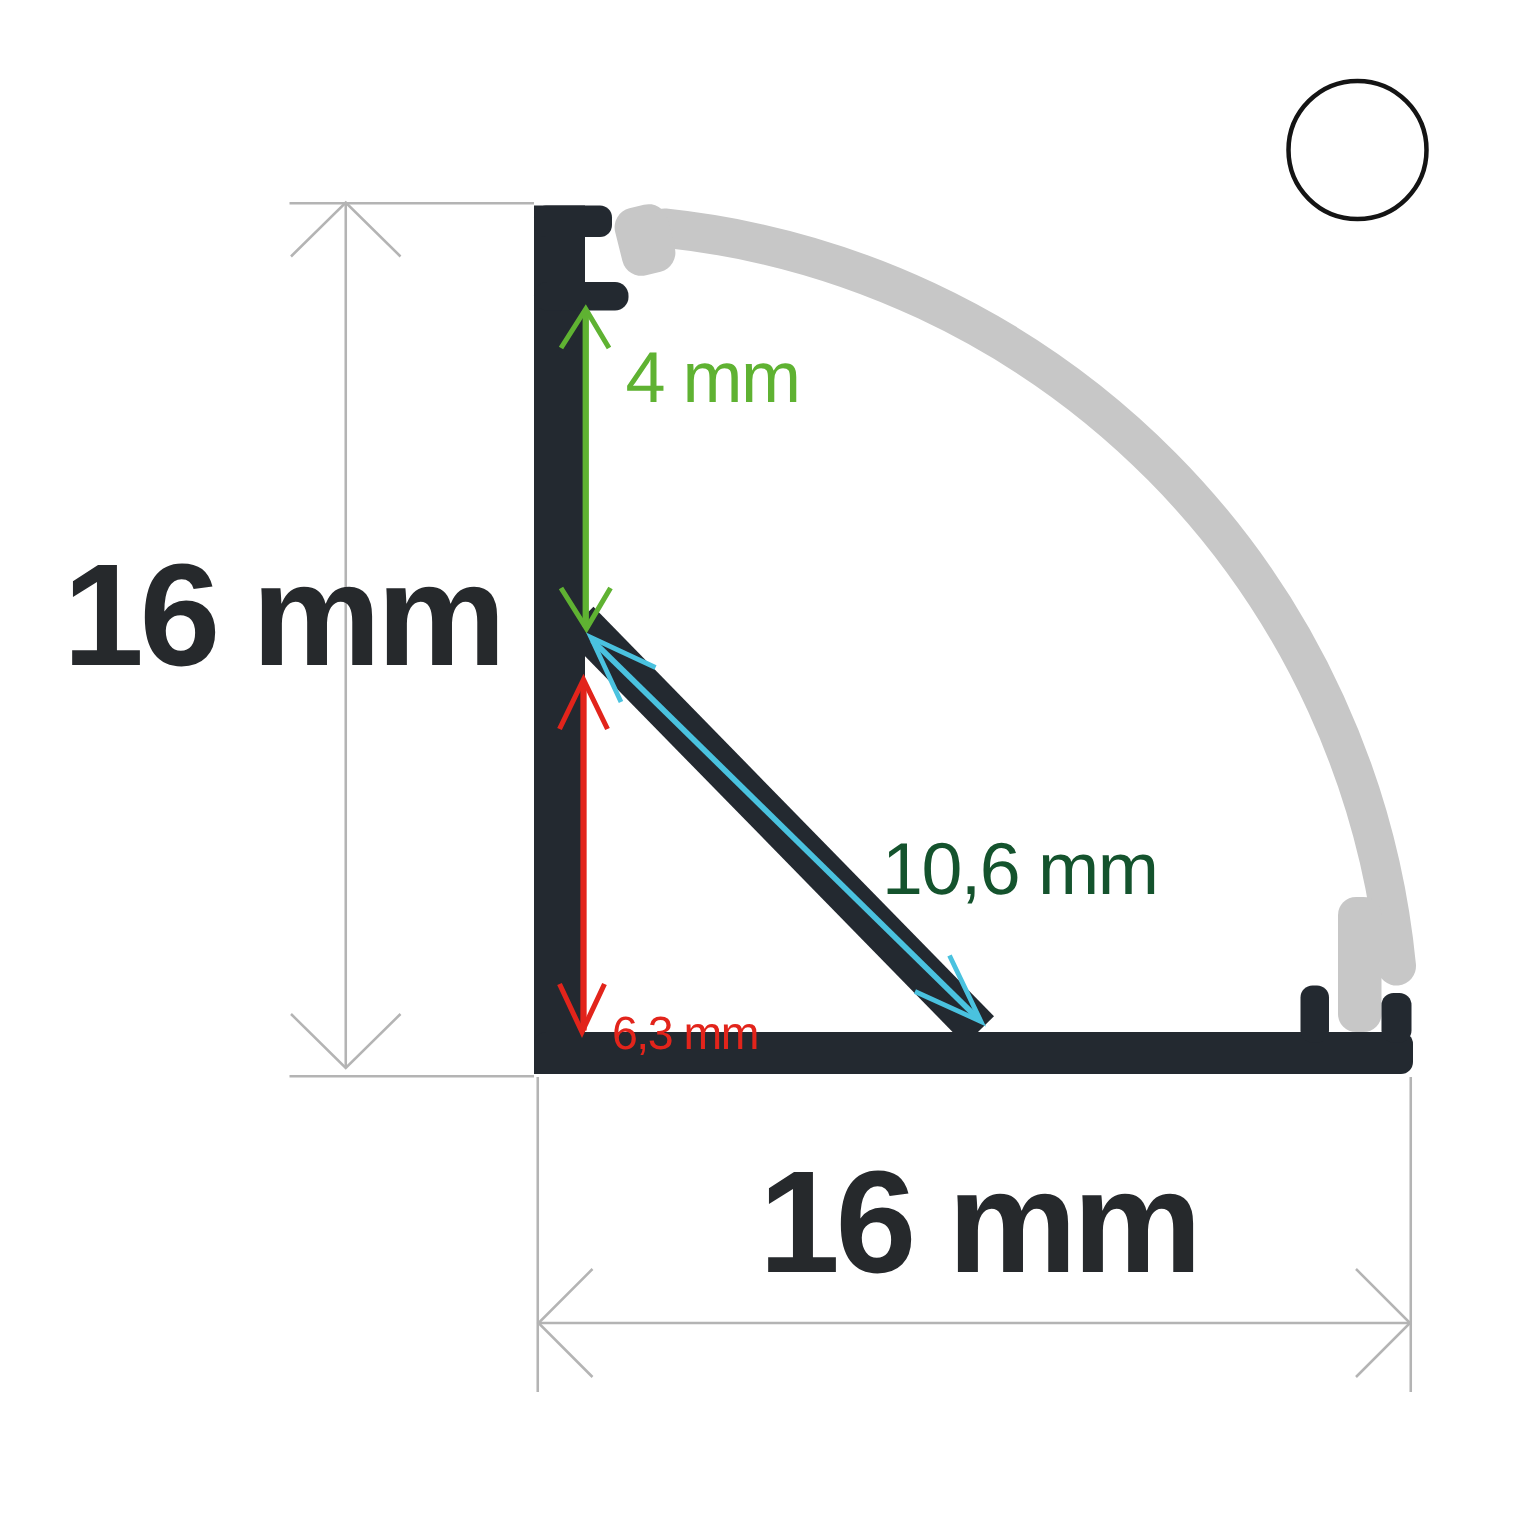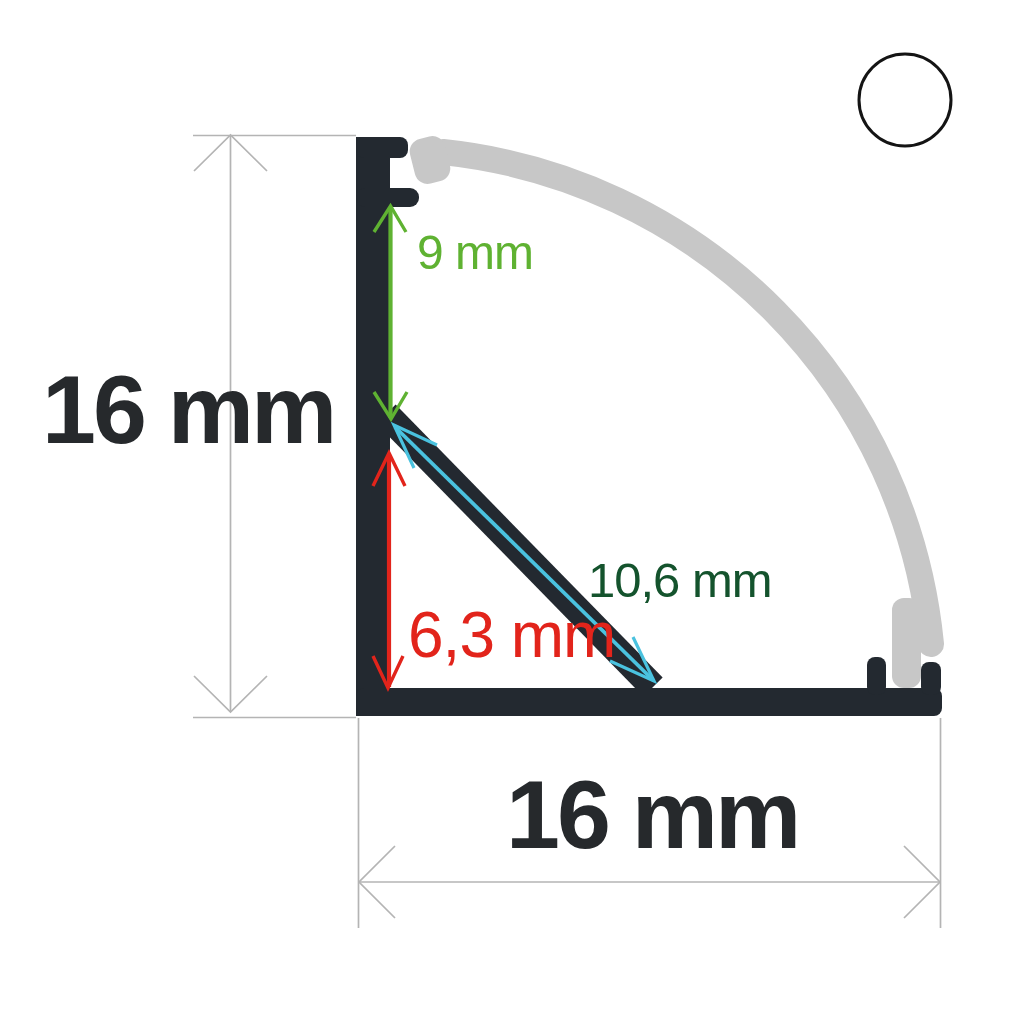--- a/index.html
+++ b/index.html
@@ -32,21 +32,21 @@
     font-weight: 700;
   }
   .dim-label.small {
     font-size: 48px;
     letter-spacing: -1px;
     font-weight: 400;
   }
   #label-height { left: 42px;  top: 361px; }
   #label-width  { left: 506px; top: 766px; }
   #label-top-depth    { left: 417px; top: 229px; }
-  #label-bottom-depth { left: 408px; top: 603px; font-size: 64px; }
+  #label-bottom-depth { left: 408px; top: 673px; font-size: 31px; }
   #label-diagonal     { left: 588px; top: 556px; font-size: 49px; }
 </style>
 </head>
 <body>
 
 <div class="stage">
 
   <svg width="1024" height="1024" viewBox="0 0 1024 1024">
 
     <g>
@@ -106,18 +106,18 @@
       <polyline points="610,661 654,681 633,637" stroke-width="3.2"></polyline>
     </g>
 
     <circle cx="905" cy="100" r="46" stroke-width="3" style="fill: rgb(255, 255, 255); stroke: rgb(20, 20, 20);"></circle>
   </svg>
 
   <div class="dim-label big" id="label-height" style="color: rgb(38, 41, 44);">16 mm</div>
 
   <div class="dim-label big" id="label-width" style="color: rgb(38, 41, 44);">16 mm</div>
 
-  <div class="dim-label small" id="label-top-depth" style="color: rgb(95, 178, 50);">9 mm</div>
+  <div class="dim-label small" id="label-top-depth" style="color: rgb(95, 178, 50);">4 mm</div>
 
   <div class="dim-label small" id="label-bottom-depth" style="color: rgb(226, 36, 27);">6,3 mm</div>
 
   <div class="dim-label small" id="label-diagonal" style="color: #14532d;">10,6 mm</div>
 </div>
 
 </body></html>

